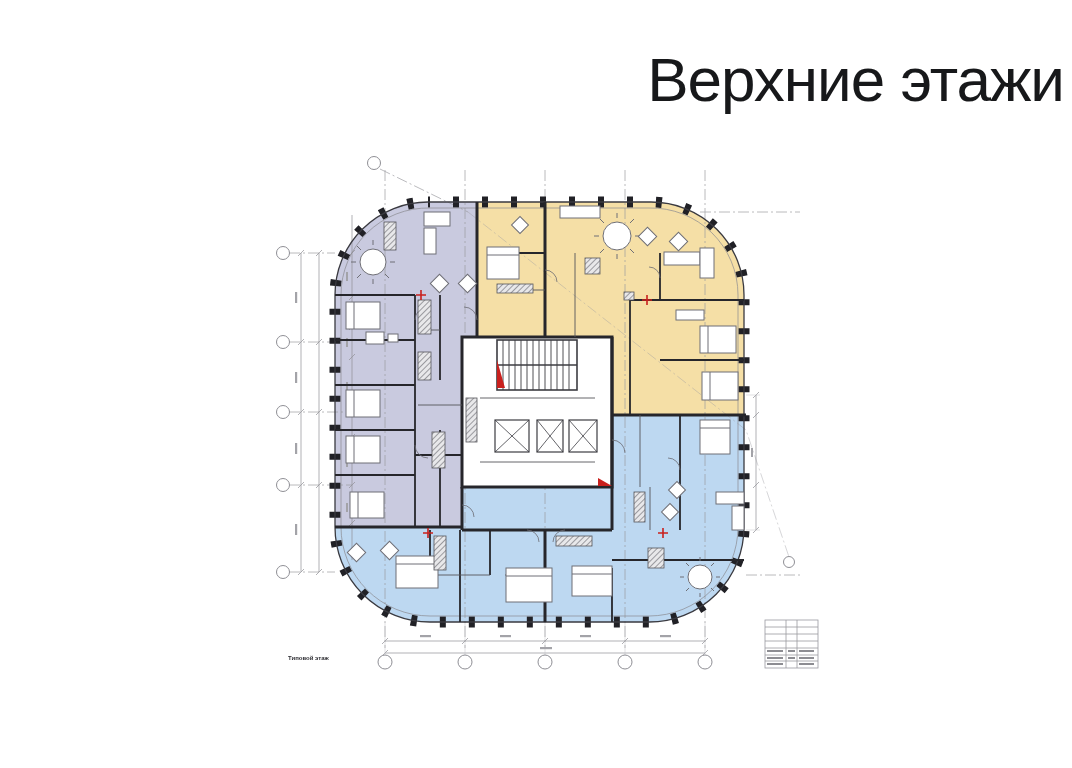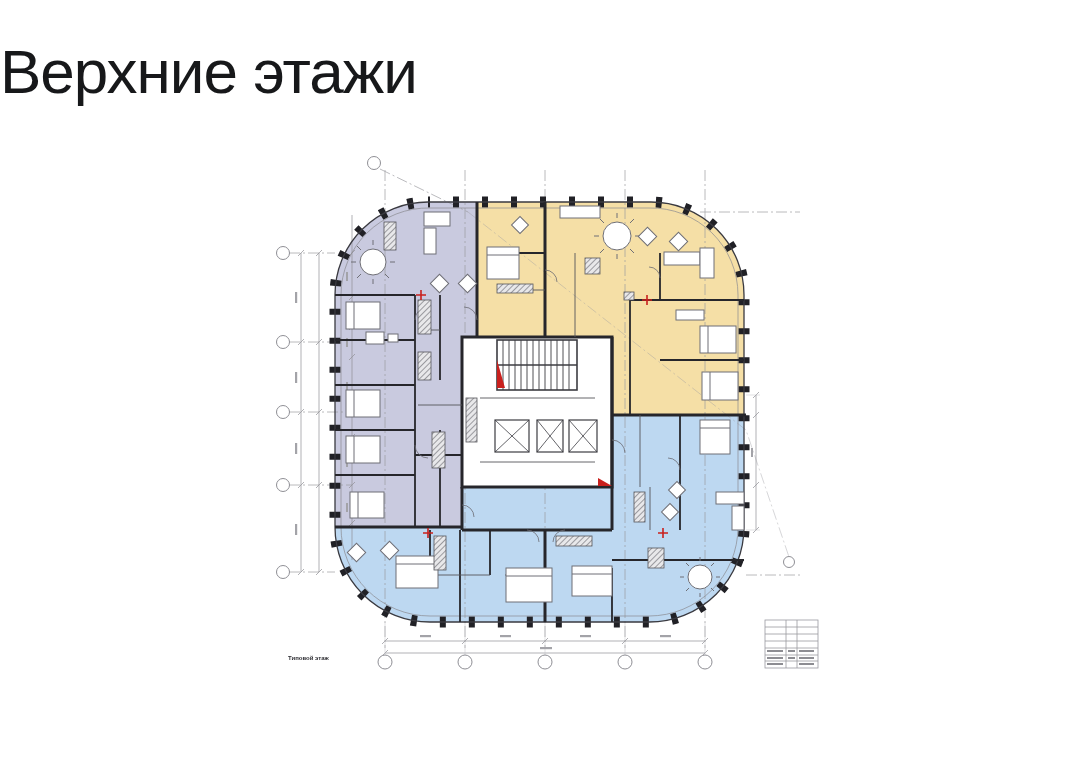--- a/index.html
+++ b/index.html
@@ -1,19 +1,19 @@
 <!DOCTYPE html>
 <html><head>
 <meta charset="utf-8">
 <style>
   html,body{margin:0;padding:0;background:#ffffff;}
   body{width:1072px;height:768px;position:relative;overflow:hidden;
        font-family:"Liberation Sans","DejaVu Sans",sans-serif;}
-  .page-title{position:absolute;top:38px;left:0;right:0;margin:0;
-       text-align:left;font-size:62px;font-weight:500;color:#17181a;
+  .page-title{position:absolute;top:38px;left:0;right:0;margin:8px;
+       text-align:right;font-size:62px;font-weight:500;color:#17181a;
        letter-spacing:-1px;line-height:1.1;}
   svg{position:absolute;top:0;left:0;}
   svg text{font-family:"Liberation Sans","DejaVu Sans",sans-serif;}
 </style>
 </head>
 <body>
 
 <h1 class="page-title">Верхние этажи</h1>
 
 <svg width="1072" height="768" viewBox="0 0 1072 768">

